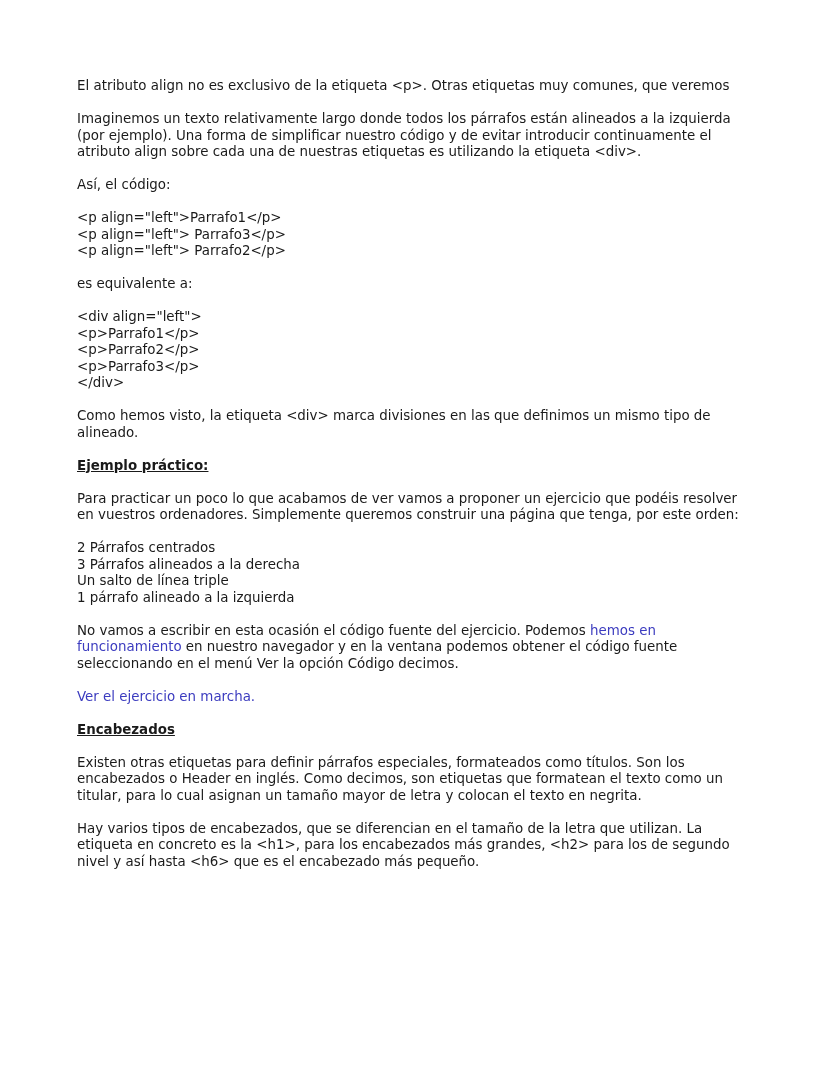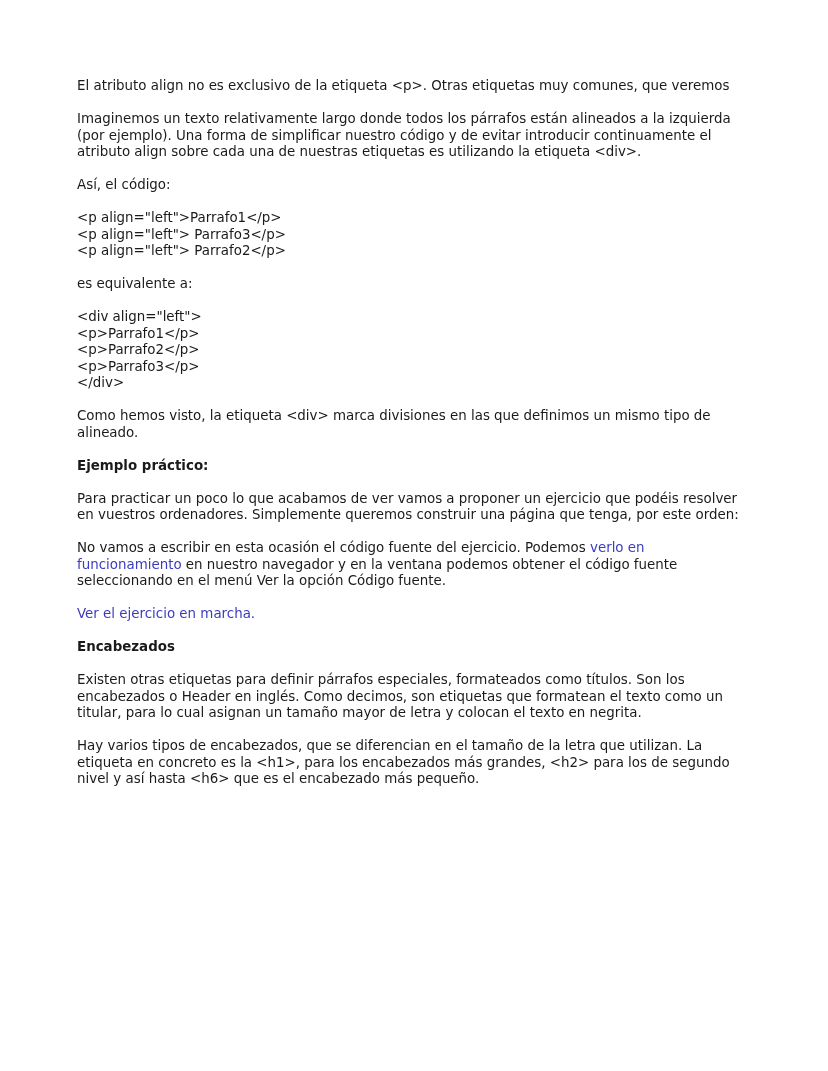--- a/index.html
+++ b/index.html
@@ -4,21 +4,21 @@
 <style>
   html, body { margin: 0; padding: 0; background: #ffffff; }
   body {
     width: 828px; height: 1071px; overflow: hidden; position: relative;
     font-family: "DejaVu Sans", sans-serif;
     color: #1a1a1a;
   }
   .page { position: absolute; left: 77px; top: 78px; width: 690px; font-size: 13.4px; line-height: 16.5px; }
   .p { margin: 0 0 16.5px 0; }
   .line { display: block; white-space: nowrap; }
-  .h { font-weight: bold; margin: 0 0 16.5px 0; }
+  .h { font-weight: bold; margin: 0 0 16.5px 0; text-decoration: underline; }
   a.link { color: #3b3bbf; text-decoration: none; }
 </style>
 </head>
 <body>
 
 <div class="page">
   <div class="p">
     <span class="line">El atributo align no es exclusivo de la etiqueta &lt;p&gt;. Otras etiquetas muy comunes, que veremos</span>
   </div>
   <div class="p">
@@ -47,23 +47,29 @@
   <div class="p">
     <span class="line">Como hemos visto, la etiqueta &lt;div&gt; marca divisiones en las que definimos un mismo tipo de</span>
     <span class="line">alineado.</span>
   </div>
   <div class="h">Ejemplo práctico:</div>
   <div class="p">
     <span class="line">Para practicar un poco lo que acabamos de ver vamos a proponer un ejercicio que podéis resolver</span>
     <span class="line">en vuestros ordenadores. Simplemente queremos construir una página que tenga, por este orden:</span>
   </div>
   <div class="p">
-    <span class="line"><span>No vamos a escribir en esta ocasión el código fuente del ejercicio. Podemos </span><a class="link">verlo en</a></span>
+    <span class="line">2 Párrafos centrados</span>
+    <span class="line">3 Párrafos alineados a la derecha</span>
+    <span class="line">Un salto de línea triple</span>
+    <span class="line">1 párrafo alineado a la izquierda</span>
+  </div>
+  <div class="p">
+    <span class="line"><span>No vamos a escribir en esta ocasión el código fuente del ejercicio. Podemos </span><a class="link">hemos en</a></span>
     <span class="line"><a class="link">funcionamiento</a><span> en nuestro navegador y en la ventana podemos obtener el código fuente</span></span>
-    <span class="line">seleccionando en el menú Ver la opción Código fuente.</span>
+    <span class="line">seleccionando en el menú Ver la opción Código decimos.</span>
   </div>
   <div class="p">
     <a class="link line">Ver el ejercicio en marcha.</a>
   </div>
   <div class="h">Encabezados</div>
   <div class="p">
     <span class="line">Existen otras etiquetas para definir párrafos especiales, formateados como títulos. Son los</span>
     <span class="line">encabezados o Header en inglés. Como decimos, son etiquetas que formatean el texto como un</span>
     <span class="line">titular, para lo cual asignan un tamaño mayor de letra y colocan el texto en negrita.</span>
   </div>

